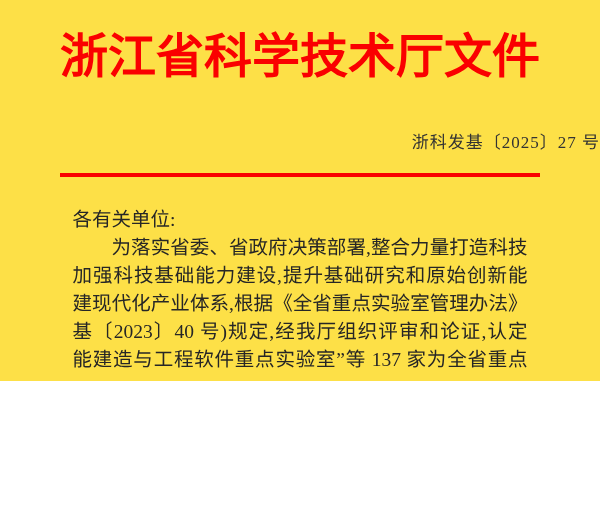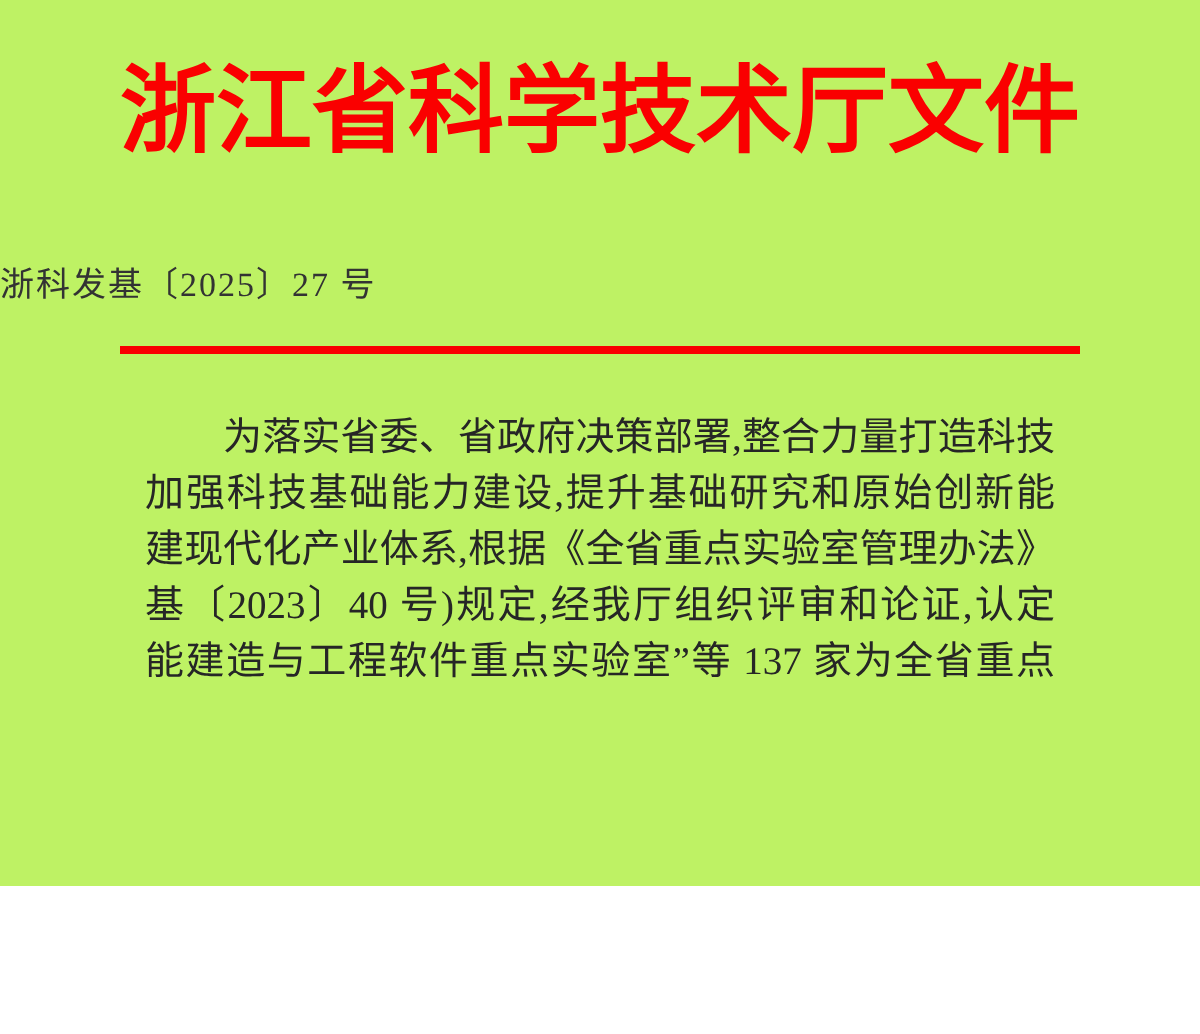--- a/index.html
+++ b/index.html
@@ -9,40 +9,40 @@
   }
   body {
     width: 600px;
     height: 517px;
     font-family: "Liberation Serif", "DejaVu Serif", serif;
     overflow: hidden;
   }
   .doc {
     position: relative;
     width: 600px;
-    height: 443px;
-    background: #bef264;
+    height: 381px;
+    background: #fde047;
     overflow: hidden; 
   }
   .header-title {
     margin-top: 26px;
     height: 62px;
     line-height: 62px;
     text-align: center;
     font-size: 48px;
     font-weight: bold;
     color: #fa0000;
     letter-spacing: 0px;
     white-space: nowrap;
   }
   .doc-number {
     margin-top: 45px;
     height: 20px;
     line-height: 20px;
-    text-align: left;
+    text-align: right;
     font-size: 17px;
     color: #333333;
     letter-spacing: 1px;
   }
   .divider {
     margin: 20px auto 0 auto;
     width: 480px;
     height: 4px;
     background: #fa0000;
   }
@@ -87,20 +87,21 @@
 <div class="doc">
 
   <div class="header-title" style="color: rgb(250, 0, 0);">浙江省科学技术厅文件</div>
 
   <div class="doc-number">浙科发基〔2025〕27 号</div>
 
   <div class="divider" style="background-color: rgb(250, 0, 0);"></div>
 
 
   <div class="body-text">
+    <div class="line">各有关单位:</div>
     <div class="line justify indent">为落实省委、省政府决策部署,整合力量打造科技创新平台,</div>
     <div class="line justify">加强科技基础能力建设,提升基础研究和原始创新能力,支撑构</div>
     <div class="line justify">建现代化产业体系,根据《全省重点实验室管理办法》(浙科发</div>
     <div class="line justify">基〔2023〕40 号)规定,经我厅组织评审和论证,认定“全省智</div>
     <div class="line justify">能建造与工程软件重点实验室”等 137 家为全省重点实验室(以</div>
   </div>
 
 </div>
 
 </body></html>

